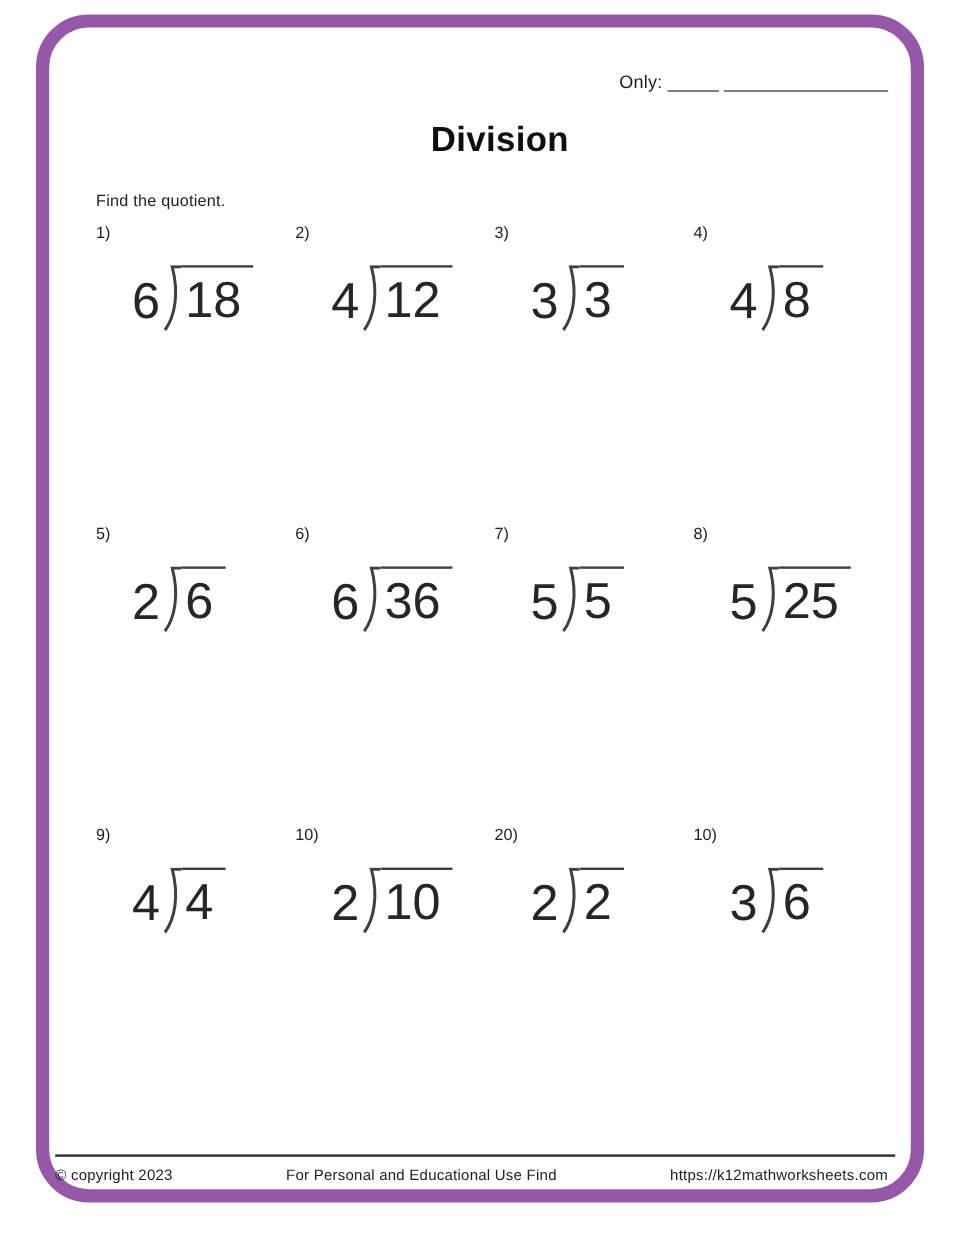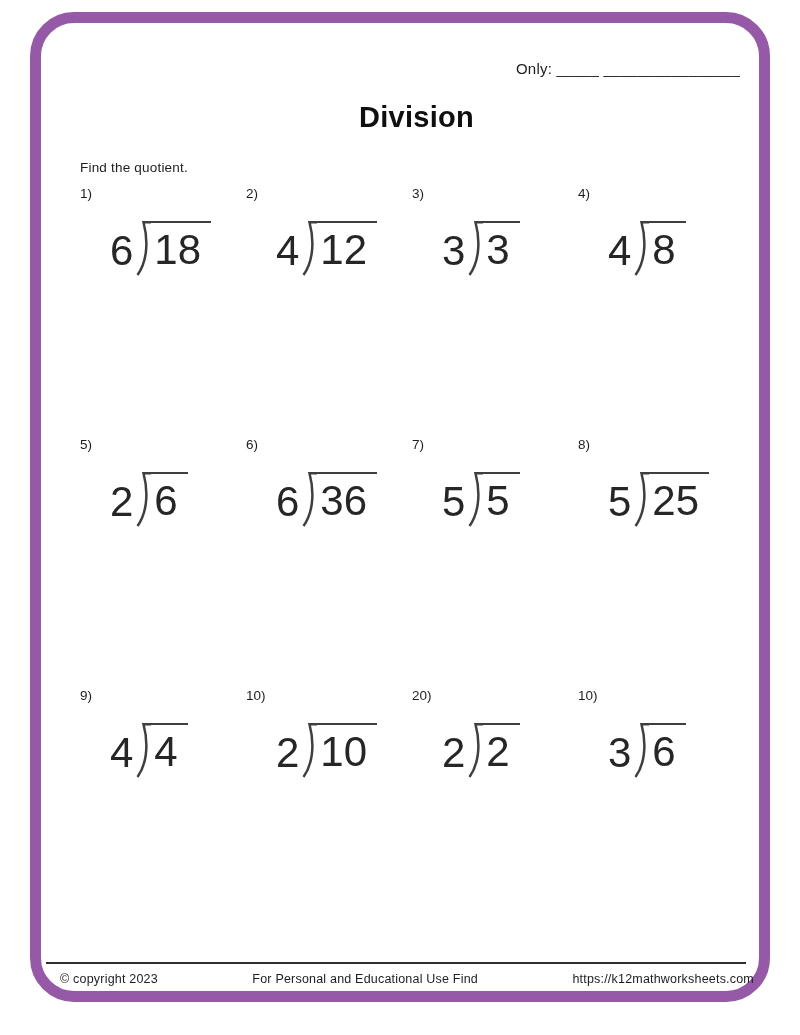--- a/index.html
+++ b/index.html
@@ -79,21 +79,21 @@
     text-align:center;
   }
   .footer-line {
     position:absolute;
     left:46px; top:962px;
     width:700px;
     border-top:2px solid #2e2e2e;
   }
   .footer-row {
     position:absolute;
-    left:60px; top:972px;
+    left:46px; top:972px;
     width:694px;
     display:flex;
     justify-content:space-between;
     align-items:baseline;
     font-size:12.5px;
     color:#1d1d1d;
     letter-spacing:0.2px;
   }
 </style>
 </head>

